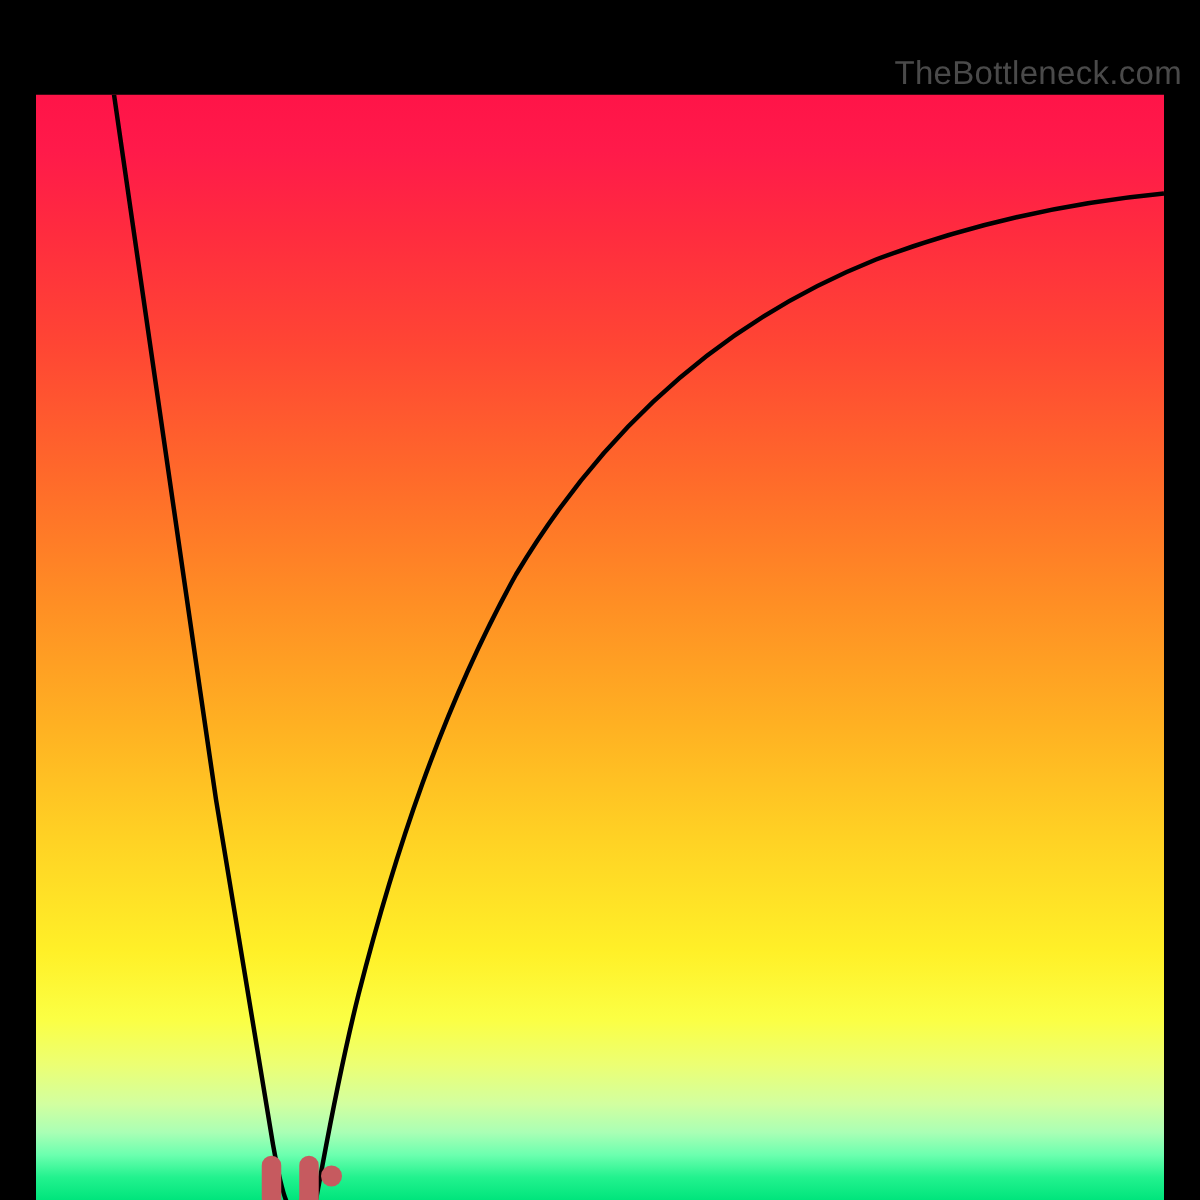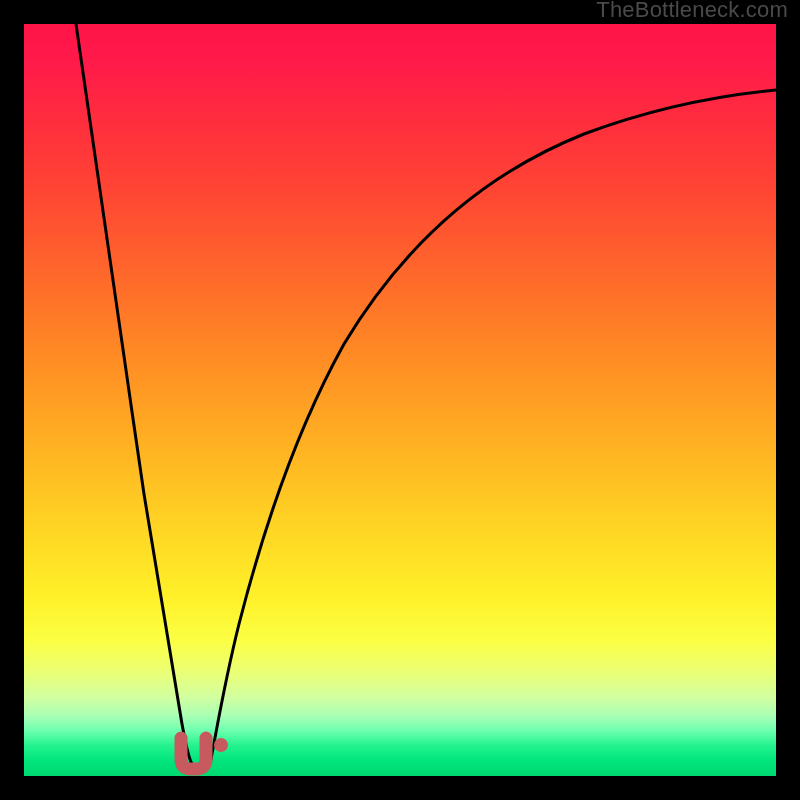--- a/index.html
+++ b/index.html
@@ -9,20 +9,21 @@
     height: 800px;
     overflow: hidden;
     background: #000;
     font-family: Arial, Helvetica, sans-serif;
   }
   .frame {
     position: relative;
     width: 800px;
     height: 592px;
     background: #000;
+    margin-top: 39px;
   }
   .plot-area {
     position: absolute;
     left: 24px;
     top: 24px;
     width: 752px;
     height: 752px;
     overflow: hidden;
   }
   .gradient {

